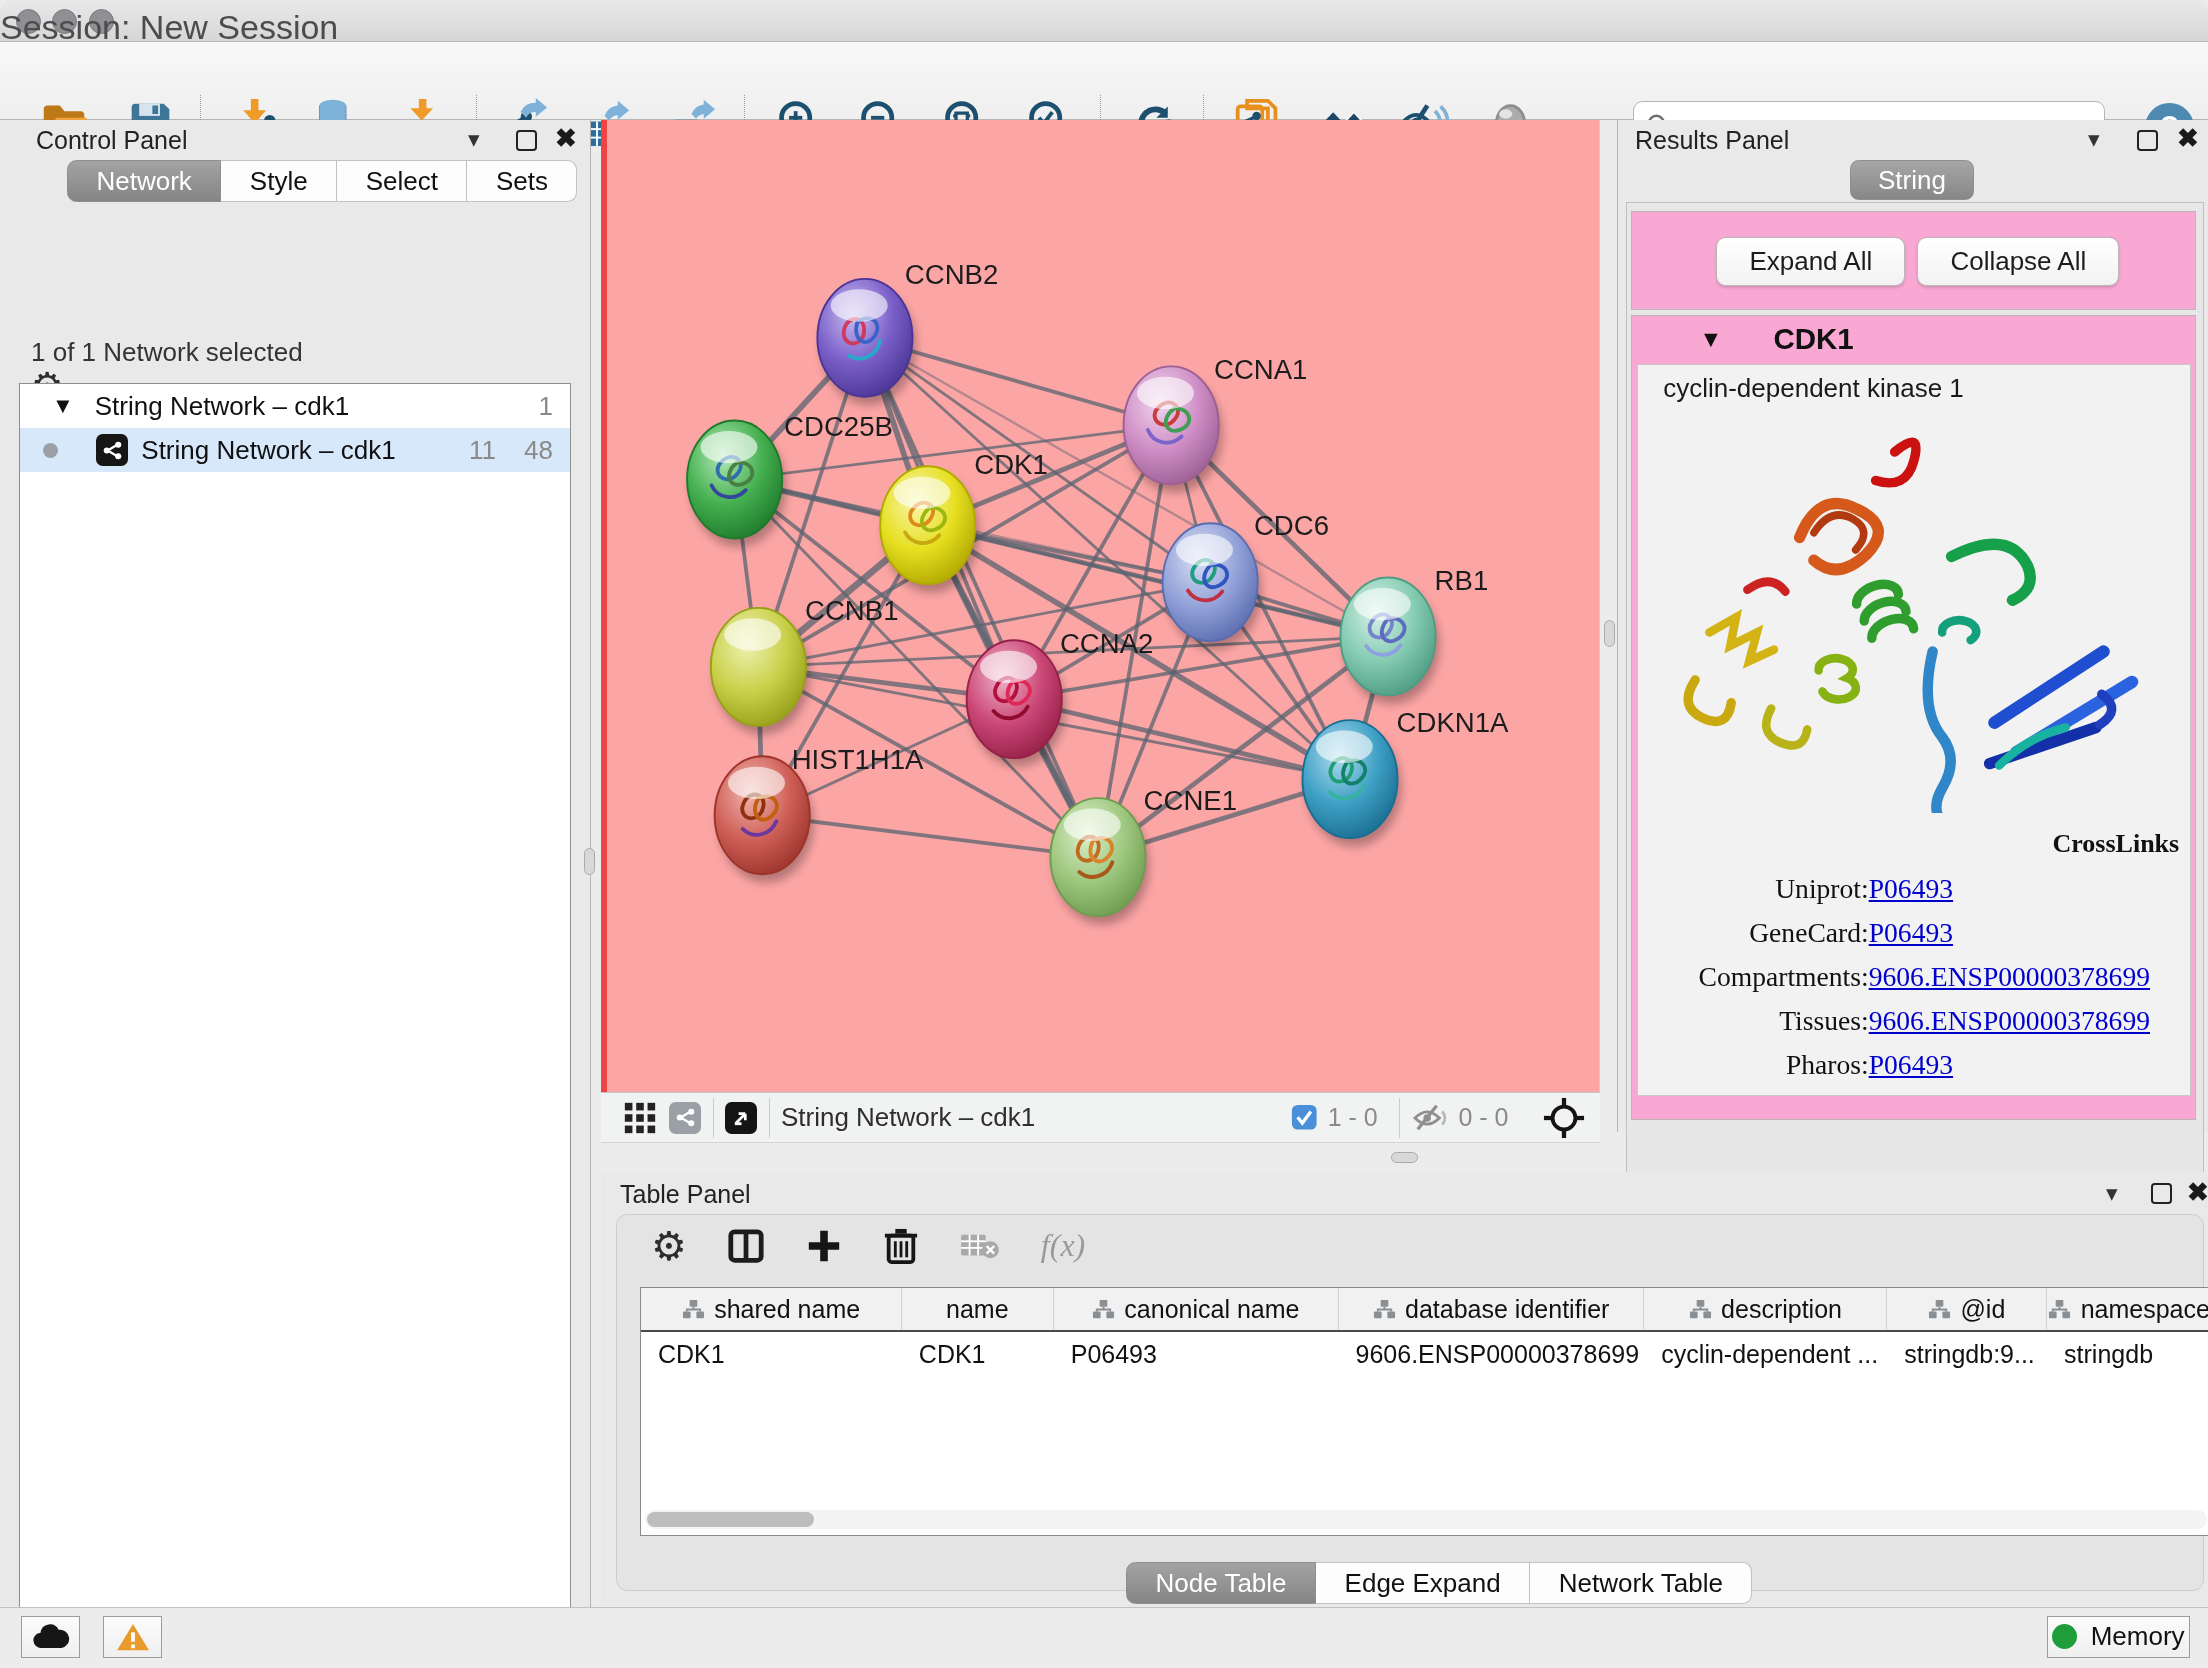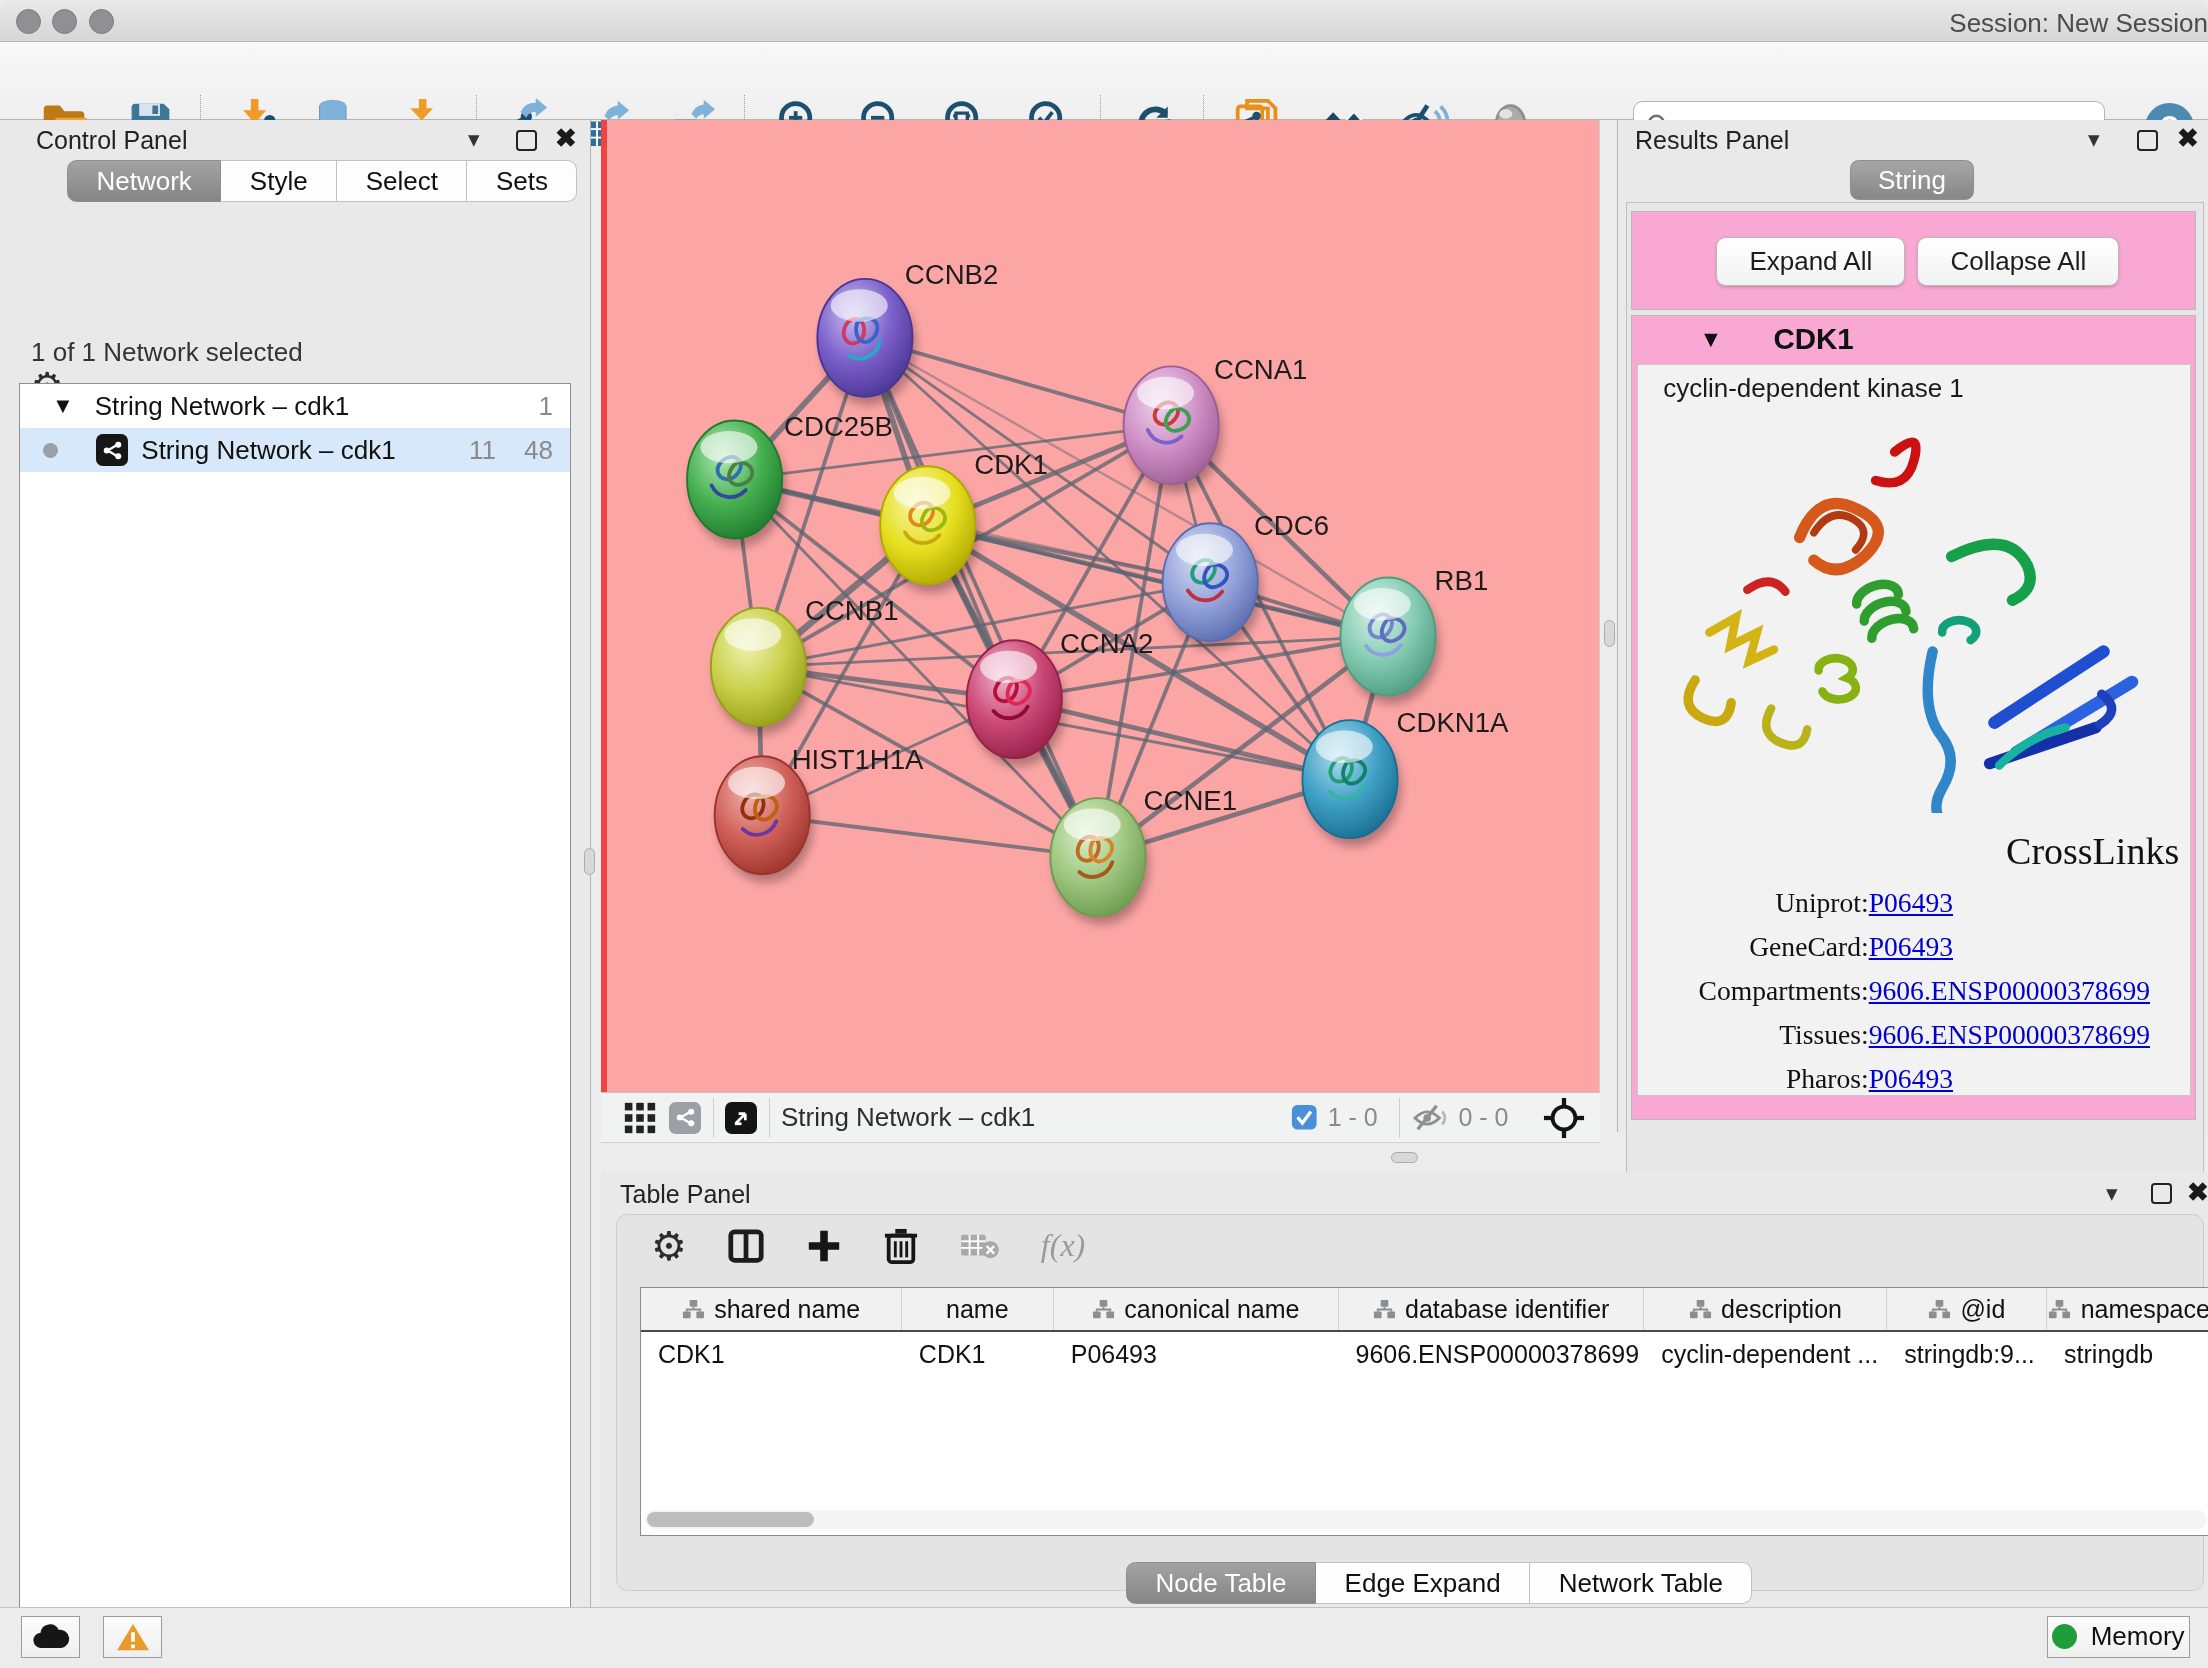--- a/index.html
+++ b/index.html
@@ -5,21 +5,21 @@
   * { margin:0; padding:0; box-sizing:border-box; }
   html,body { width:2208px; height:1668px; }
   body { font-family:"Liberation Sans", sans-serif; background:#ececec; position:relative; overflow:hidden; }
   .abs { position:absolute; }
 
   
   .titlebar { left:0; top:0; width:2208px; height:42px;
     background:linear-gradient(#e9e9e9,#d6d6d6); border-bottom:1px solid #b9b9b9;
     border-radius:13.3px 13.3px 0 0; }
   .tl-dot { width:25px; height:25px; border-radius:50%; background:#8f8f94; border:1px solid #7c7c80; top:8.6px; }
-  .win-title { width:100%; text-align:right; top:7.6px; font-size:26px; color:#4c4c4c; }
+  .win-title { width:100%; text-align:left; top:7.6px; font-size:34px; color:#4c4c4c; }
 
   
   .toolbar { left:0; top:42px; width:2208px; height:78px; background:linear-gradient(#f8f8f8,#efefef); border-bottom:1.9px solid #b5b5b5; }
   .tb-i { top:54px; width:53px; height:53px; display:flex; align-items:center; justify-content:center; }
   .tb-div { top:53px; width:0; height:55px; border-left:1.9px dotted #9d9d9d; }
   .searchbox { left:1633px; top:59px; width:472px; height:51px; background:#fff; border:1.9px solid #b4b4b4; border-radius:9.5px; display:flex; align-items:center; padding:0 11.4px; }
   .searchbox input { border:none; outline:none; font-size:25px; flex:1; margin-left:9.5px; font-family:"Liberation Sans",sans-serif; background:transparent; }
   .help-btn { left:2145px; top:61px; width:49px; height:49px; border-radius:50%; background:#4d89b0; color:#fff; font-size:32px; font-weight:bold; display:flex; align-items:center; justify-content:center; }
 
   
@@ -59,21 +59,21 @@
   
   .results-panel { left:1617px; top:120px; width:592px; height:1012px; background:#e9e9e9; border-left:1.9px solid #b3b3b3; }
   .string-tab { left:232px; top:40px; height:40px; padding:0 27px; background:linear-gradient(#a6a6a6,#878787); border:1px solid #8e8e8e; border-radius:8.6px; color:#fff; font-size:26px; display:flex; align-items:center; }
   .res-outer { left:7.6px; top:82px; width:578px; height:1039px; background:#e7e7e7; border:1.9px solid #c0c0c0; }
   .res-box { background:#f9a8d4; border:1.9px solid #b8b8b8;text-align:right; }
   .pill-btn { height:49px; padding:0 32px; background:linear-gradient(#ffffff,#f2f2f2); border:1px solid #b8b8b8; border-radius:9.5px; font-size:26px; color:#1c1c1c; display:flex; align-items:center; box-shadow:0 1.9px 2.9px rgba(0,0,0,.15); }
   .gene-head-sym { font-size:29.5px; font-weight:bold; color:#111; }
   .gene-inner { background:#f2f2f2; border:1px solid #c8c8c8; }
   .gene-desc { font-size:26px; color:#1a1a1a; }
   .xl { font-family:"Liberation Serif", serif; }
-  .xl-head { font-size:38px; font-weight:normal; color:#111; }
+  .xl-head { font-size:26px; font-weight:bold; color:#111; }
   .xl-row { height:44px; display:flex; align-items:center; font-size:27.6px; color:#111; }
   .xl-label { width:175px; }
   .xl-link { color:#0000cc; text-decoration:underline; }
 
   
   .table-panel { left:601px; top:1172px; width:1607px; height:436px; background:#e9e9e9; }
   .tp-raised { left:15px; top:42px; width:1588px; height:377px; background:#e4e4e4; border:1px solid #cdcdcd; border-radius:11.4px; }
   .tp-tool { display:flex; align-items:center; height:61px; padding-left:34px; gap:40px; }
   .tp-table { left:23px; top:72px; width:1573px; height:249px; background:#fff; border:1.9px solid #8a8a8a; }
   .th-row { display:flex; height:44px; background:#f1f1f1; border-bottom:2.9px solid #4a4a4a; }

